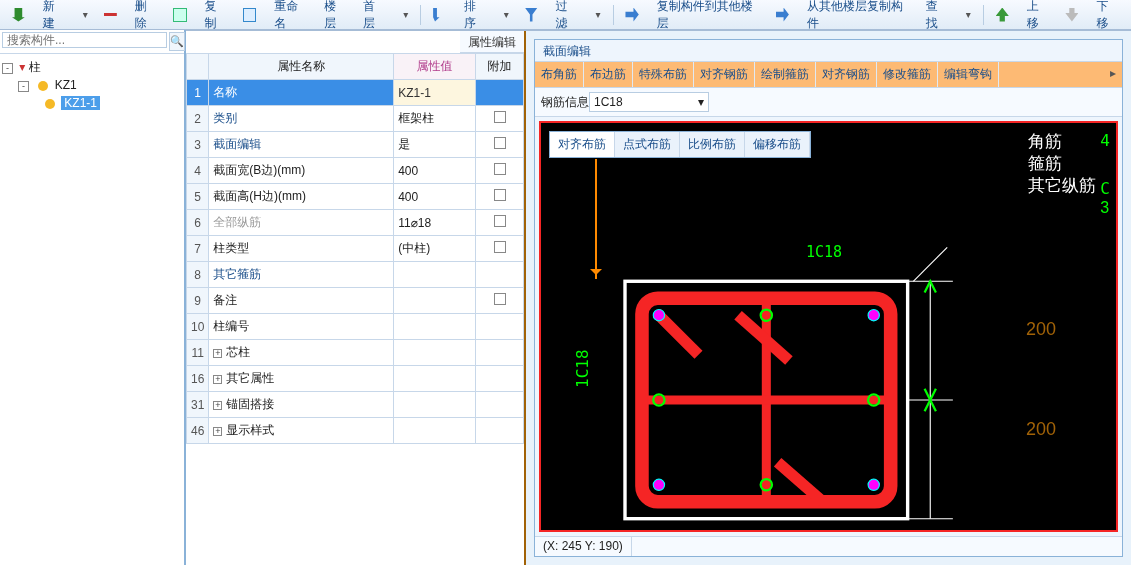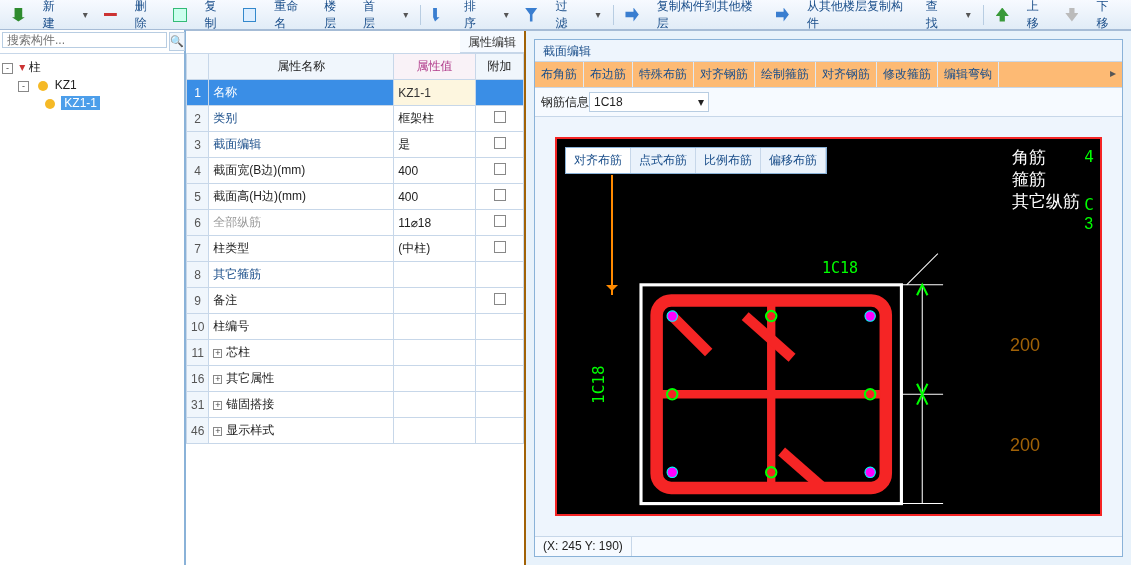--- a/index.html
+++ b/index.html
@@ -52,21 +52,21 @@
   
   .right{ flex:1; display:flex; flex-direction:column; padding:8px; }
   .cs-box{ flex:1; border:1px solid #8ab2d8; background:#eef5fd; display:flex; flex-direction:column; }
   .cs-title{ height:22px; border-bottom:1px solid #c7d7e9; padding:3px 8px; color:#1a4e8a; }
   .cs-tabs{ display:flex; border-bottom:1px solid #c7d7e9; background:#fdba74; }
   .cs-tabs .tab{ padding:4px 6px; font-size:12px; color:#1a4e8a; cursor:pointer; border-right:1px solid #e0e9f3; }
   .cs-tabs .arrow{ margin-left:auto; padding:4px 6px; color:#555; }
   .cs-bar{ display:flex; align-items:center; padding:4px 6px; border-bottom:1px solid #c7d7e9; background:#f6faff; }
   .cs-bar select, .cs-bar .combo{ height:20px; border:1px solid #b8cde2; background:#fff; font-size:12px; padding:0 4px; }
   .cs-bar .combo{ width:120px; display:flex; align-items:center; }
-  .cs-canvas-wrap{ flex:1; position:relative; background:#000; margin:20px; border:2px solid #f52525; }
+  .cs-canvas-wrap{ flex:1; position:relative; background:#000; margin:4px; border:2px solid #f52525; }
   .cs-subtabs{ position:absolute; left:8px; top:8px; display:flex; background:#eaf2fb; border:1px solid #8ab2d8; z-index:5; }
   .cs-subtabs .st{ padding:4px 8px; font-size:12px; color:#1a4e8a; border-right:1px solid #c7d7e9; cursor:pointer; }
   .cs-subtabs .st.active{ background:#fff; }
   .arrow-callout{ position:absolute; left:54px; top:36px; width:2px; height:120px; background:#ff8a00; z-index:4; }
   .arrow-callout::after{ content:""; position:absolute; bottom:-2px; left:-5px; border:6px solid transparent; border-top-color:#ff8a00; }
 
   .rebar-labels{ position:absolute; right:20px; top:8px; color:#fff; font-size:17px; text-align:left; line-height:22px; z-index:3; }
   .green-num{ position:absolute; color:#0f0; font-size:16px; font-family:monospace; }
   .green-num.r1{ right:6px; top:8px; }
   .green-num.r2{ right:6px; top:56px; }

